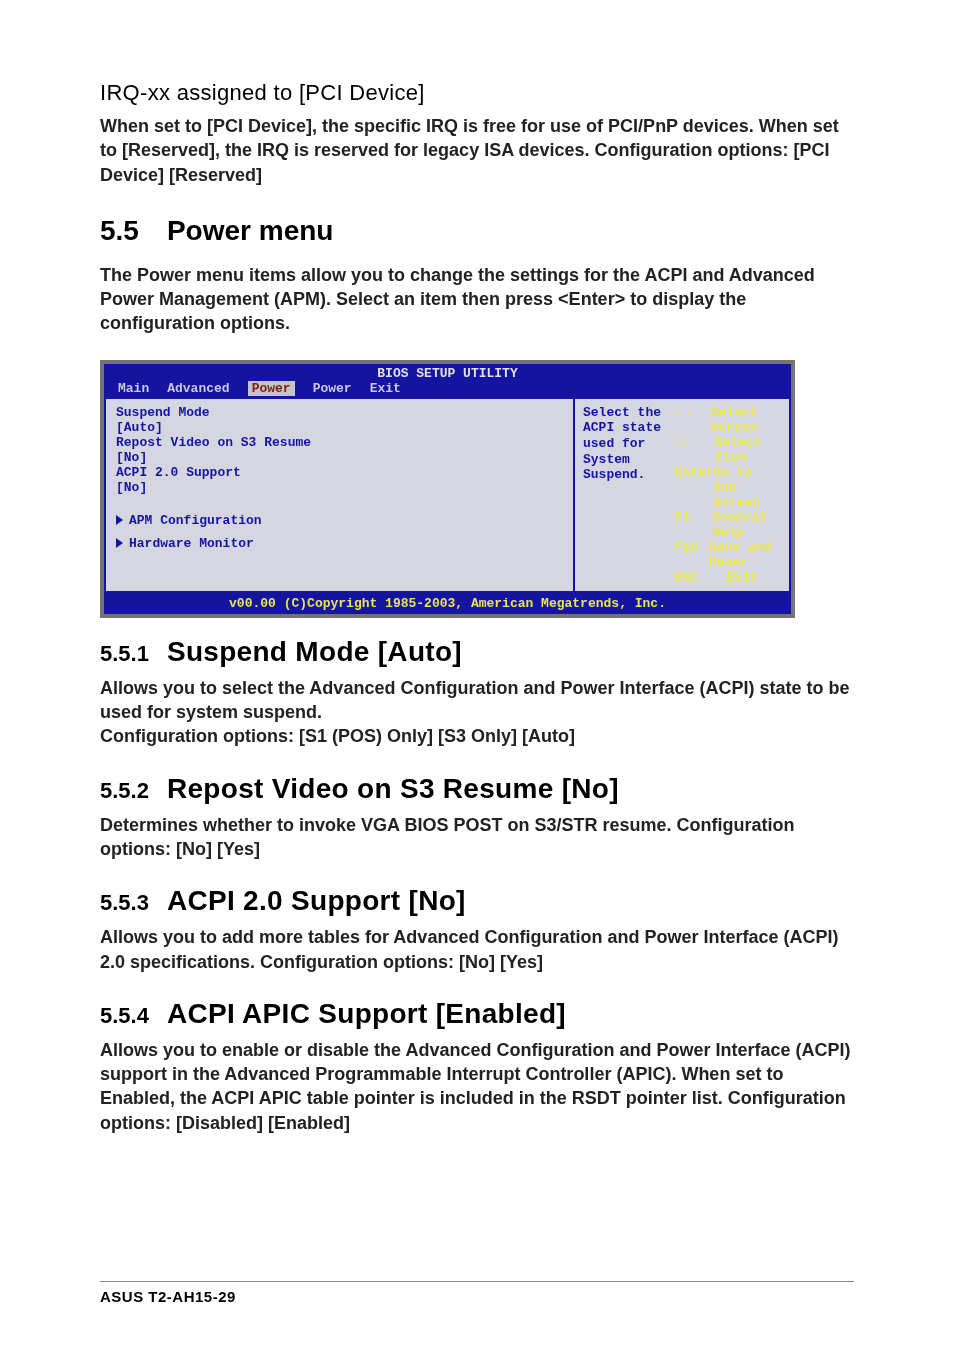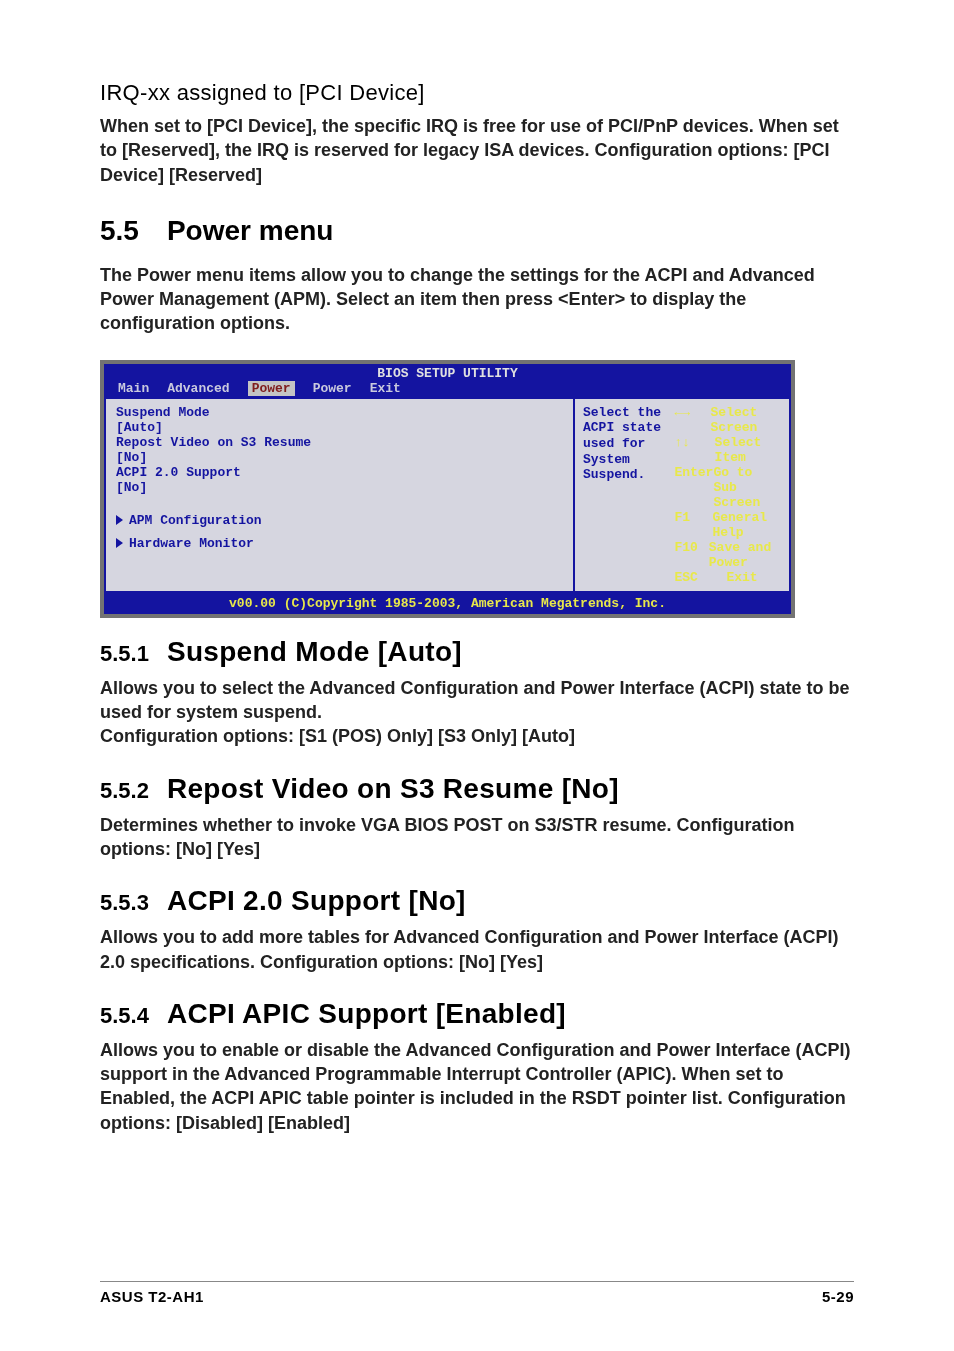--- a/index.html
+++ b/index.html
@@ -105,21 +105,21 @@
     .nav-row2 { display:flex; color:#e8e84a; }
     .nav-key2 { width:52px; }
     .page-footer {
       position:absolute;
       bottom:46px;
       left:100px;
       right:100px;
       border-top:1px solid #888;
       padding-top:6px;
       display:flex;
-      justify-content:space-between;
+      justify-content:flex-start;
       font-size:15px;
       font-weight:bold;
       letter-spacing:0.5px;
     }
   </style>
 </head>
 <body>
 
 <div class="section-h3">IRQ-xx assigned to [PCI Device]</div>
 <div class="body-text">When set to [PCI Device], the specific IRQ is free for use of PCI/PnP devices. When set to [Reserved], the IRQ is reserved for legacy ISA devices. Configuration options: [PCI Device] [Reserved]</div>

